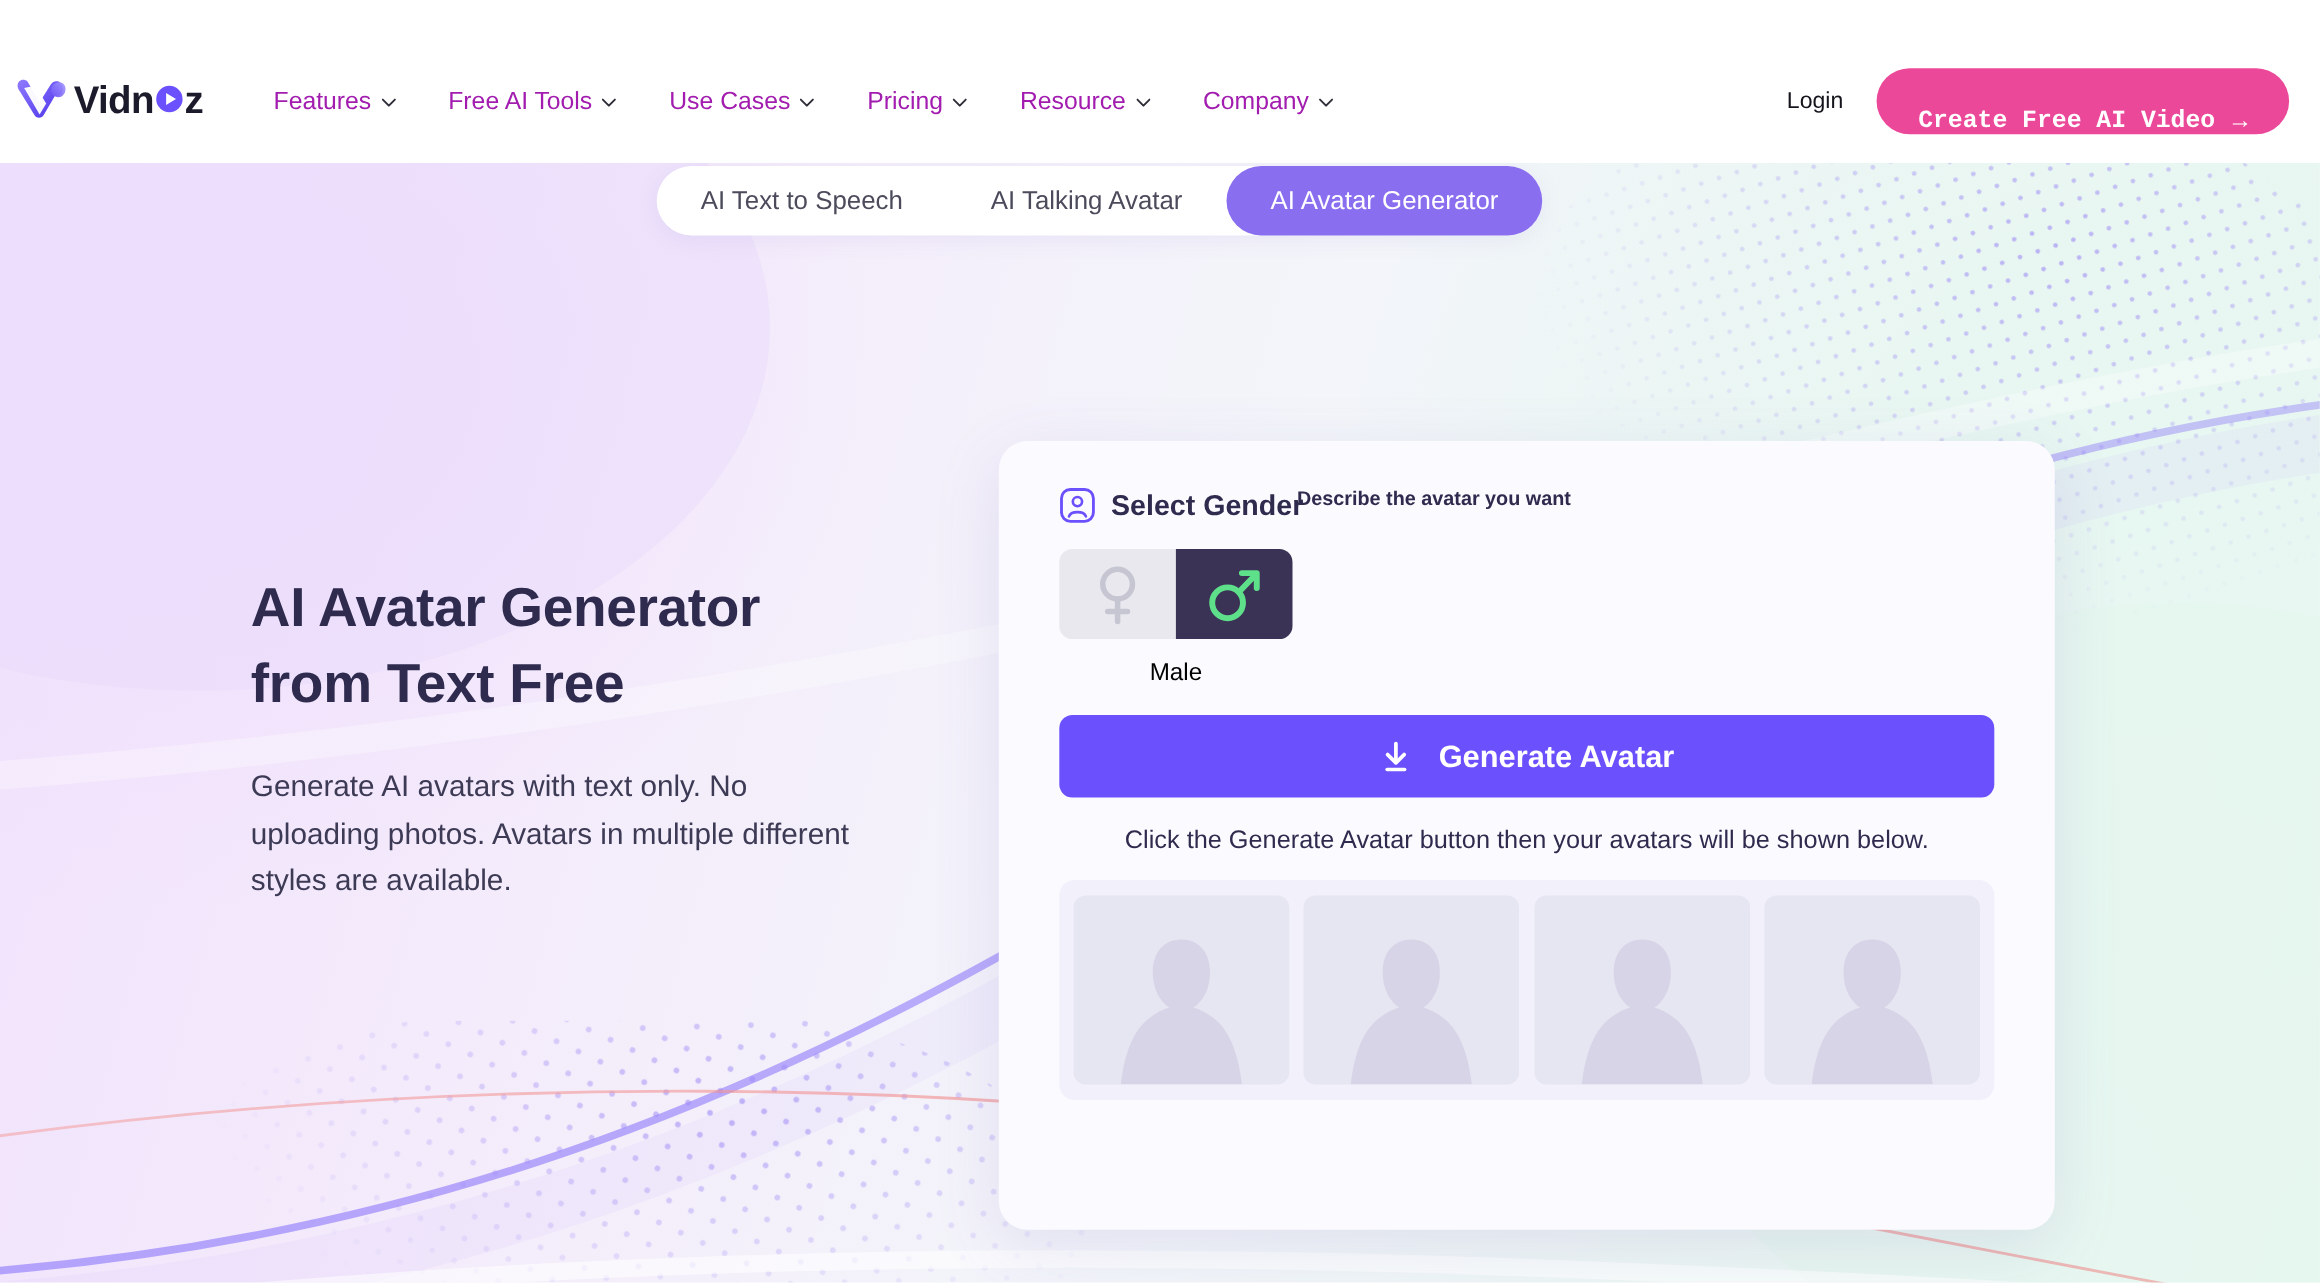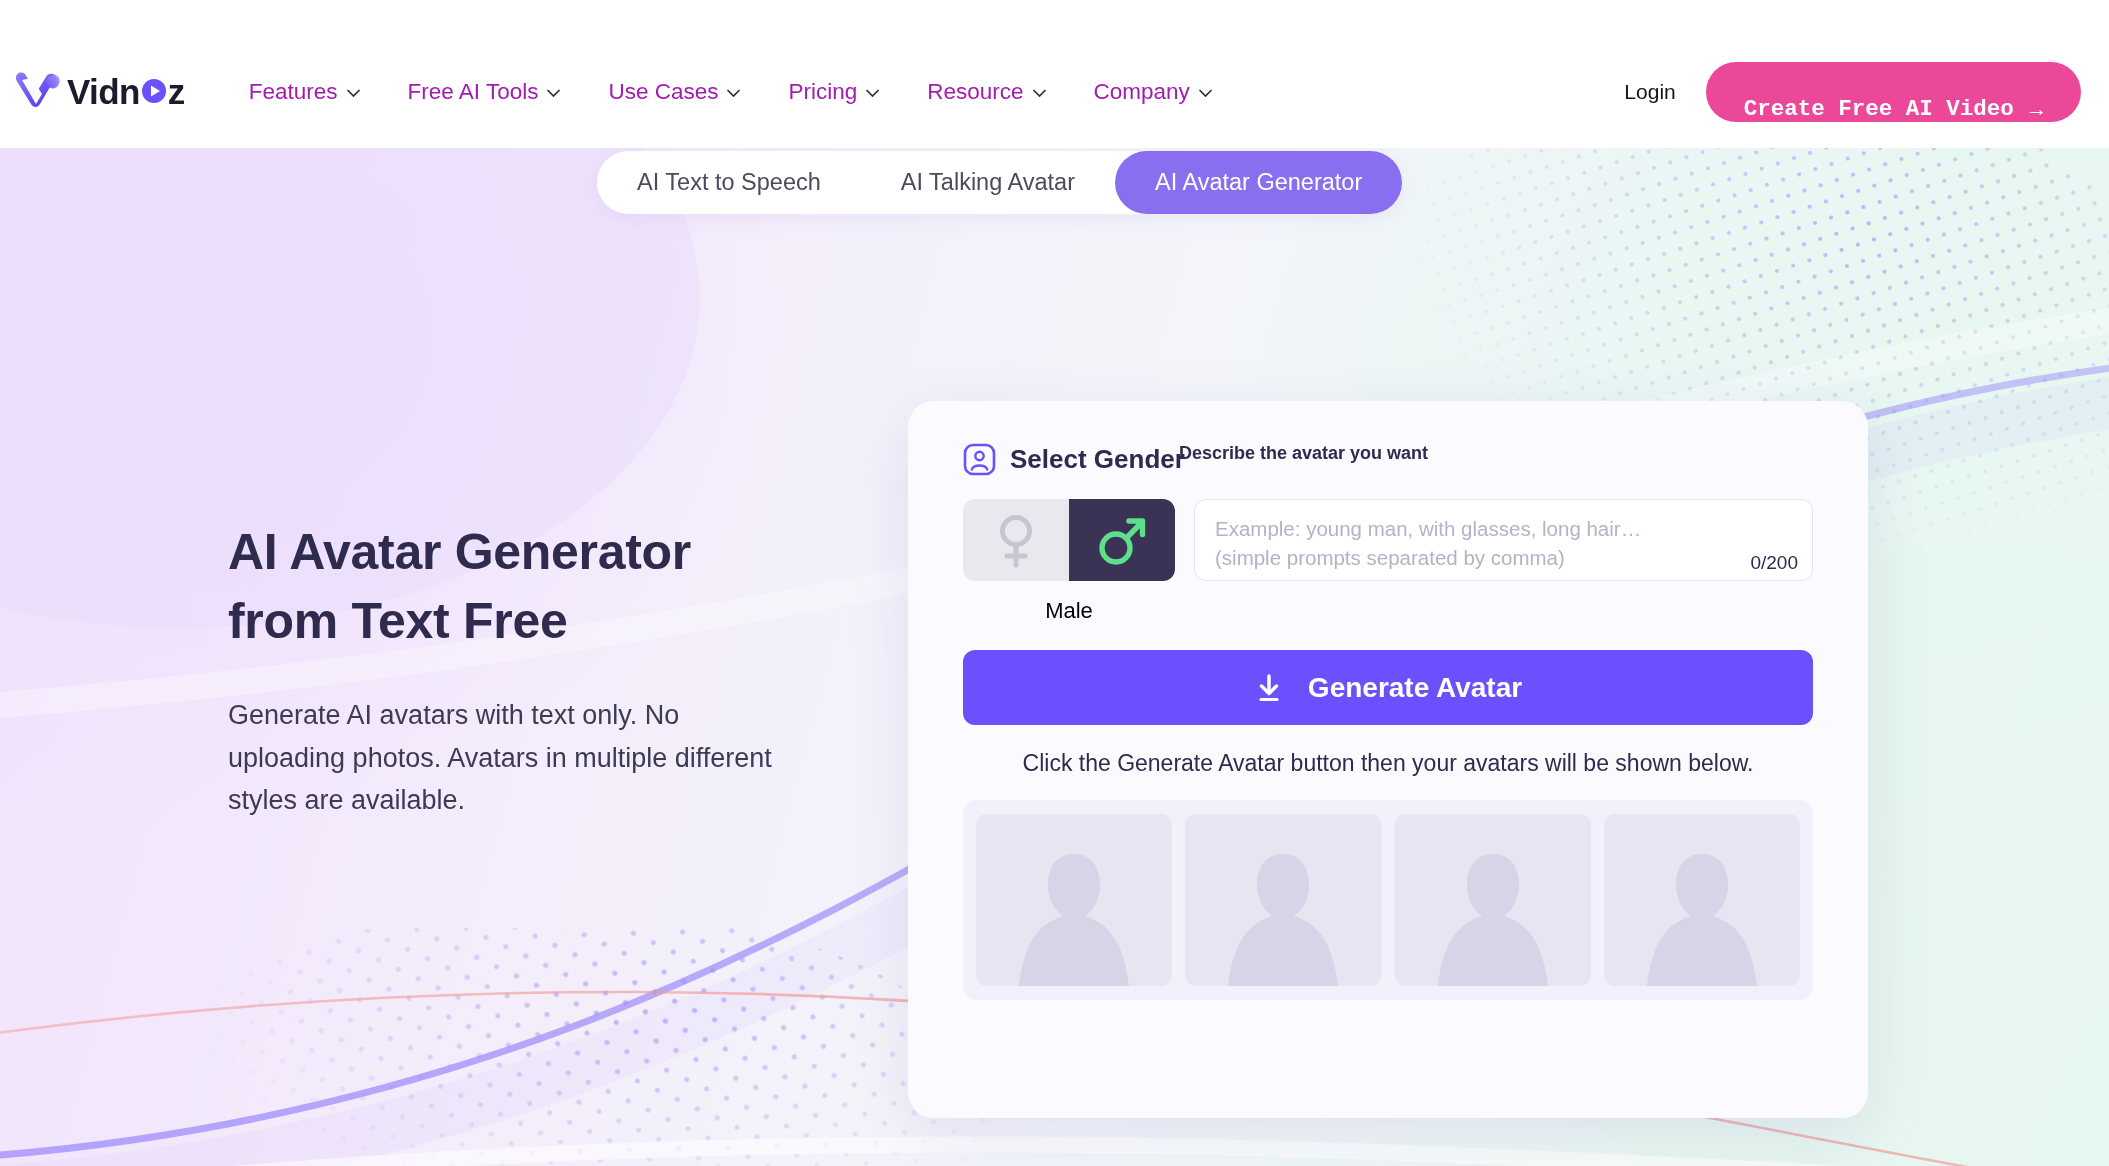--- a/index.html
+++ b/index.html
@@ -375,27 +375,20 @@
                 <circle cx="21" cy="36" r="14" fill="none" stroke="#5ee08a" stroke-width="5.4"></circle>
                 <line x1="31.5" y1="26" x2="46" y2="11" stroke="#5ee08a" stroke-width="5.4" stroke-linecap="round"></line>
                 <path d="M34 9 L47.5 9 L47.5 22.5" fill="none" stroke="#5ee08a" stroke-width="5.4" stroke-linecap="round" stroke-linejoin="round"></path>
               </svg>
             </span>
           </div>
         </div>
         <div class="gender-label">Male</div>
       </div>
 
-      <div class="prompt-col">
-        <div class="prompt-box">
-          <div class="prompt-ph">Example: young man, with glasses, long hair…
-(simple prompts separated by comma)</div>
-          <div class="prompt-count">0/200</div>
-        </div>
-      </div>
     </div>
 
     <button class="gen-btn">
       <span class="dl-icon">
         <svg viewBox="0 0 30 30" xmlns="http://www.w3.org/2000/svg">
           <line x1="15" y1="3" x2="15" y2="19" stroke="#ffffff" stroke-width="3.4" stroke-linecap="round"></line>
           <path d="M7.5 13 L15 20.5 L22.5 13" fill="none" stroke="#ffffff" stroke-width="3.4" stroke-linecap="round" stroke-linejoin="round"></path>
           <line x1="7" y1="26.5" x2="23" y2="26.5" stroke="#ffffff" stroke-width="3.2" stroke-linecap="round"></line>
         </svg>
       </span>

